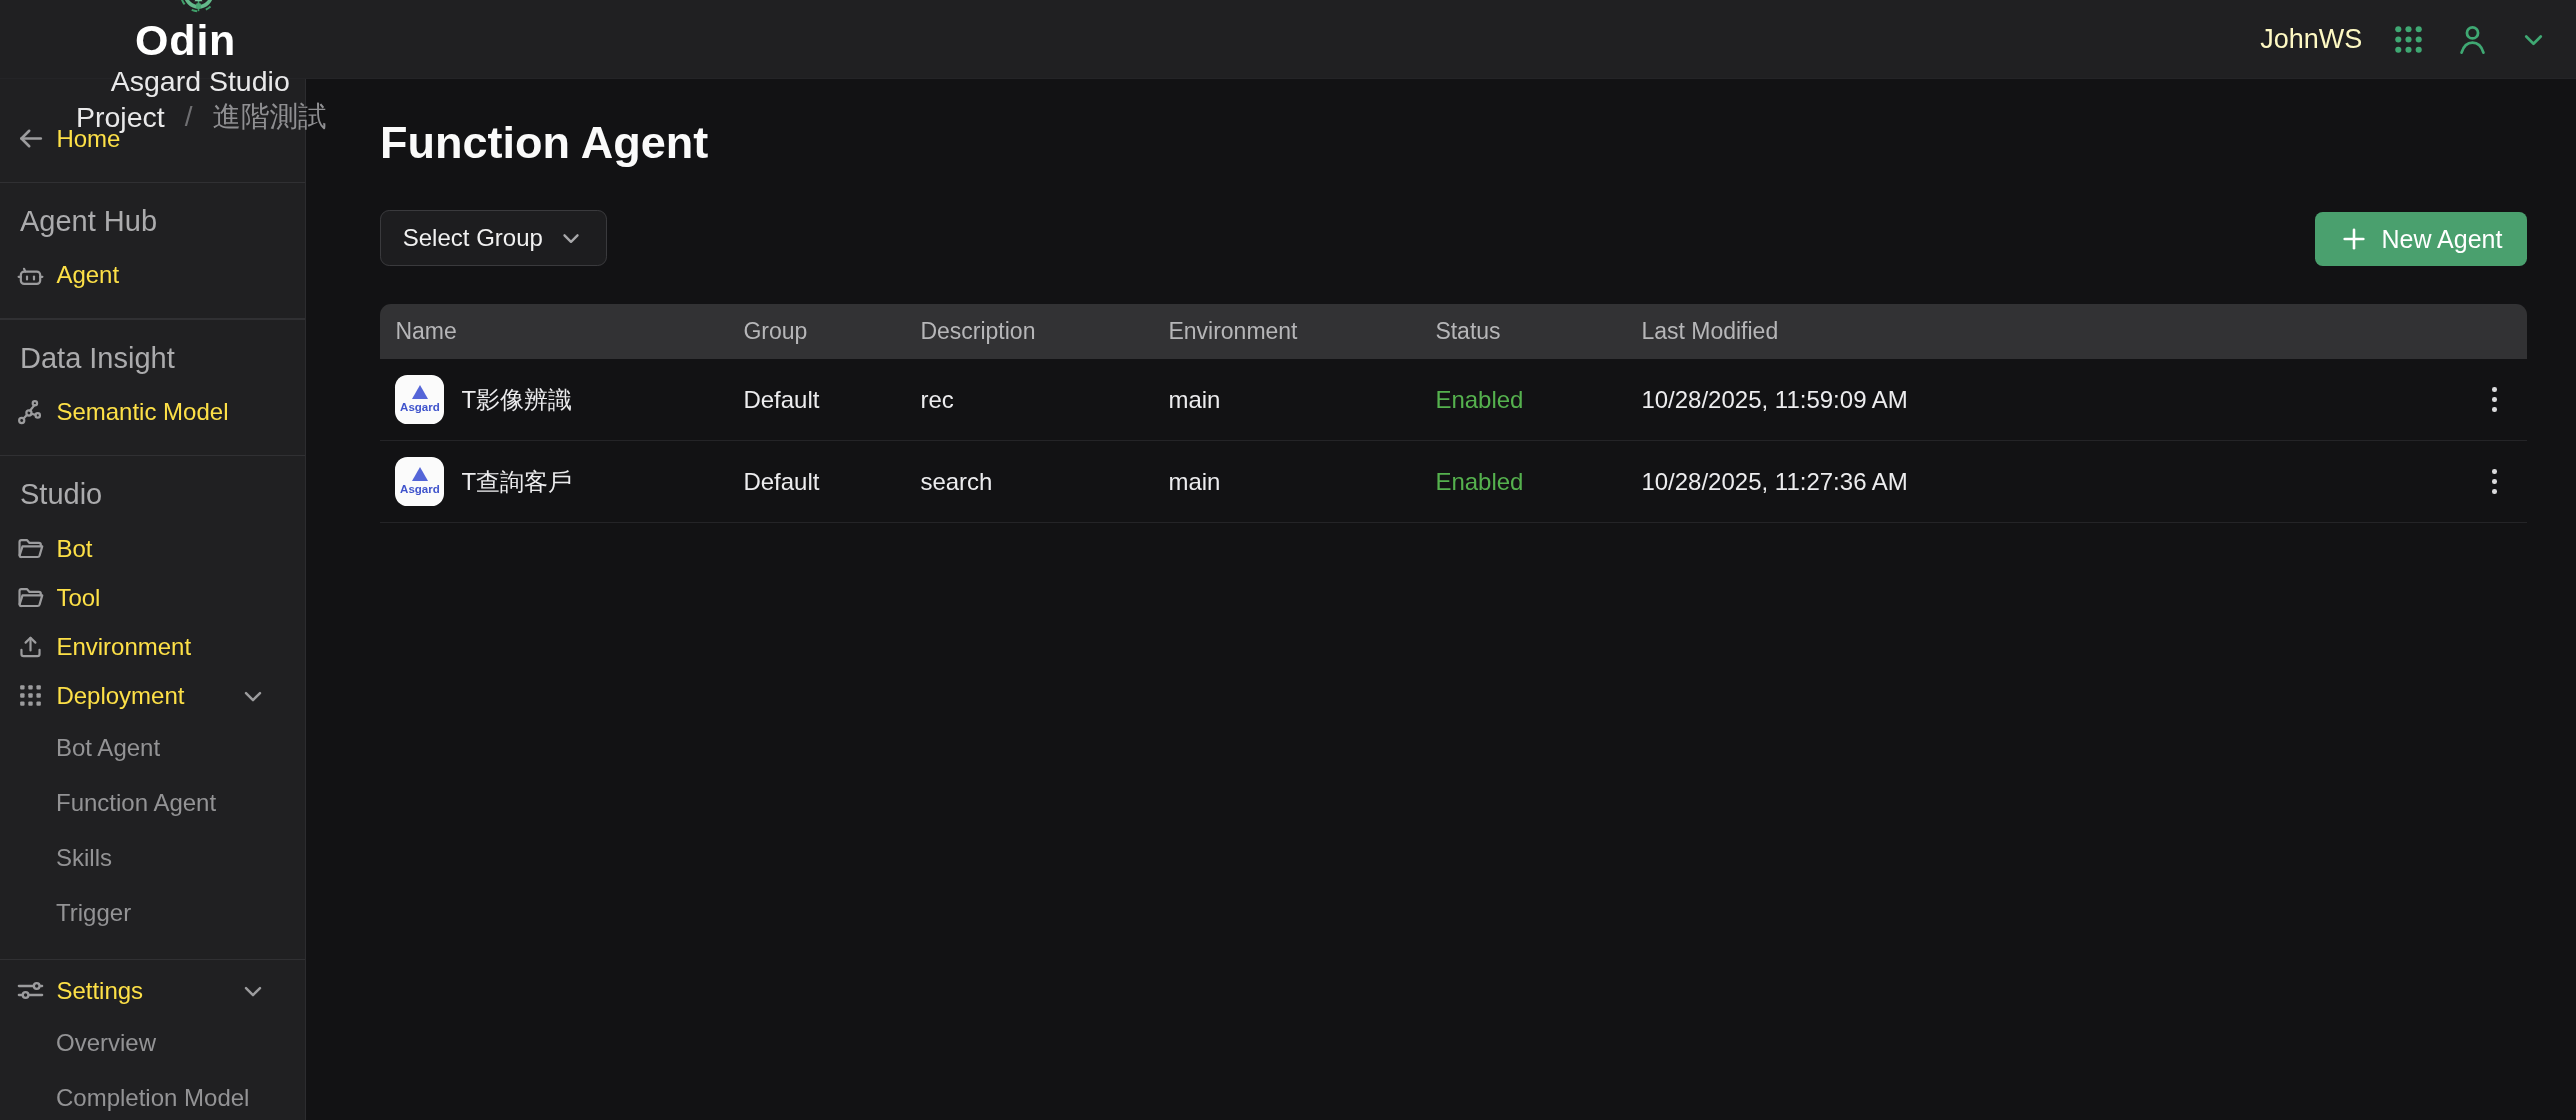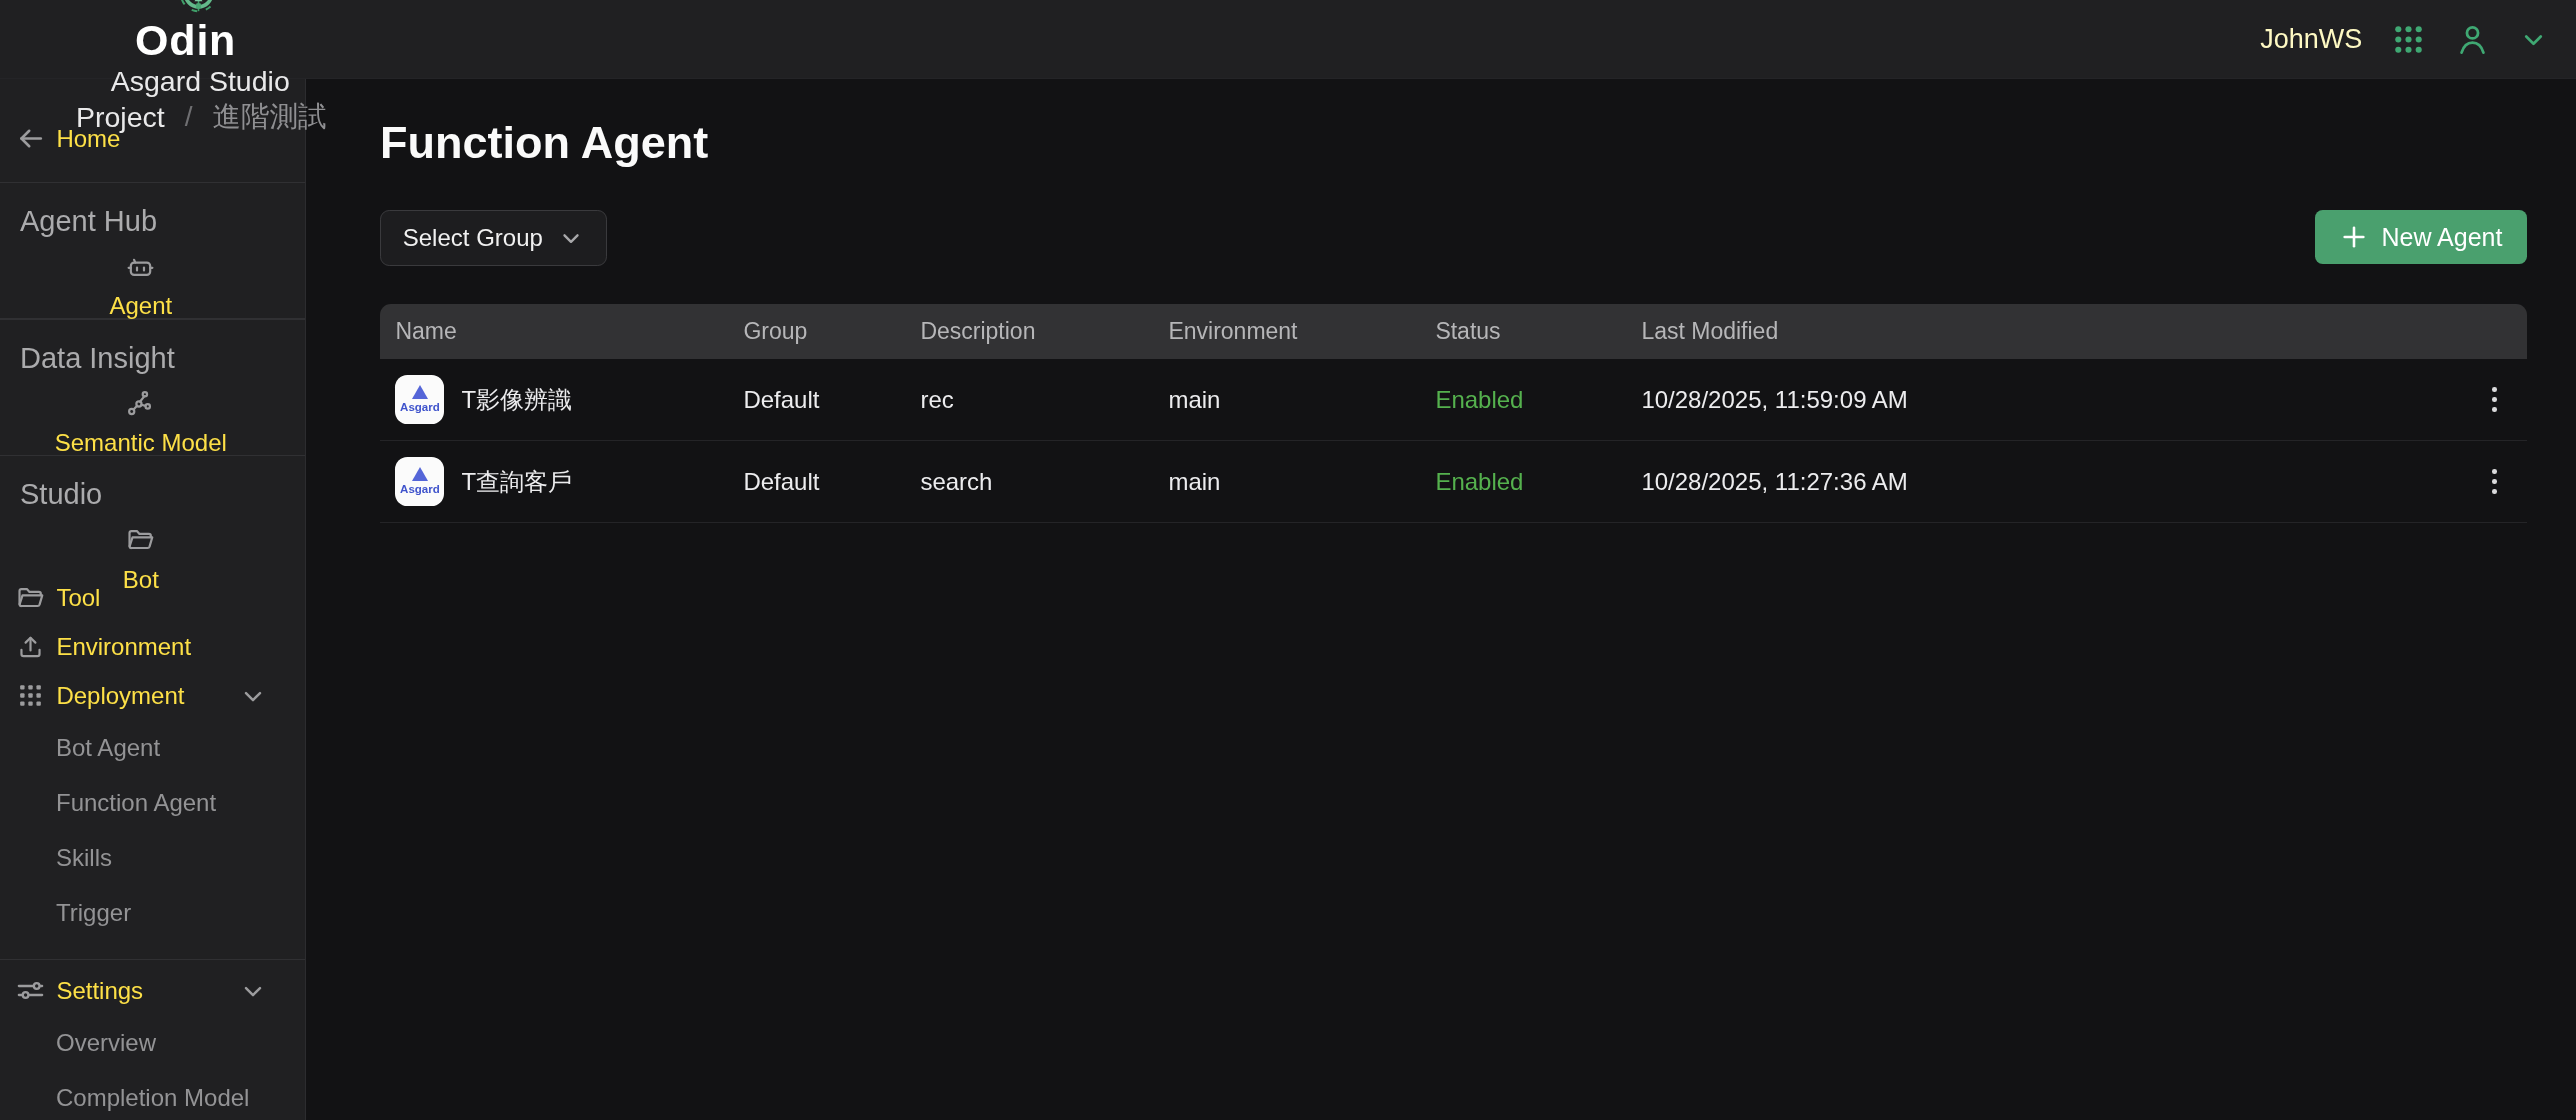--- a/index.html
+++ b/index.html
@@ -30,28 +30,28 @@
              background:#202022; border-right:1.5px solid #2c2c2f; padding-top:35px; overflow:hidden; }
   .sb-item { height:49px; display:flex; align-items:center; padding:0 38px 0 14.6px;
              gap:10.8px; color:#fde047; font-size:24px; cursor:pointer; }
   .sb-item svg { width:31px; height:31px; flex:0 0 31px; }
   .sb-sub { height:55px; display:flex; align-items:center; padding-left:56px;
             color:#939395; font-size:24px; cursor:pointer; }
   .sb-title { height:43px; display:flex; align-items:center; padding-left:20px;
               color:#ababad; font-size:29px; margin-top:17px; }
   .sb-divider { height:1.5px; background:#303033; margin-top:18.5px; margin-bottom:0; }
   .sb-item .chev { margin-left:auto; width:28px; height:28px; flex:0 0 28px; }
-  .mt10 { margin-top:7.7px;flex-direction:column; }
+  .mt10 { margin-top:7.7px; }
   .mt8 { margin-top:6.2px; }
 
   
   .main { position:absolute; top:79px; left:308px; width:2268px; height:1042px;
           background:#121214; padding:37px 49px 0 72px; }
   .page-title { font-size:45px; font-weight:700; color:#fafafa; line-height:54px; }
-  .toolbar { margin-top:40px; display:flex; align-items:flex-start; height:56px;gap:40px; }
+  .toolbar { margin-top:40px; display:flex; align-items:flex-end; height:56px;gap:40px; }
   .select-group { width:227px; height:56px; background:#1d1d1f; border:1.5px solid #3a3a3d;
                   border-radius:9.2px; display:flex; align-items:center; justify-content:center;
                   gap:15.4px; color:#f0f0f0; font-size:24px; cursor:pointer; }
   .select-group svg { width:26px; height:26px; }
   .searchbox { margin-left:37px; width:735px; height:56px; background:#161618;
                border:1.5px solid #3a3a3d; border-radius:9.2px; display:flex; align-items:center;
                padding:0 18.5px; gap:14px; }
   .searchbox svg { width:26px; height:26px; flex:0 0 26px; }
   .searchbox input { flex:1; background:transparent; border:none; outline:none;
                      color:#e8e8e8; font-size:24px; font-family:inherit; }

